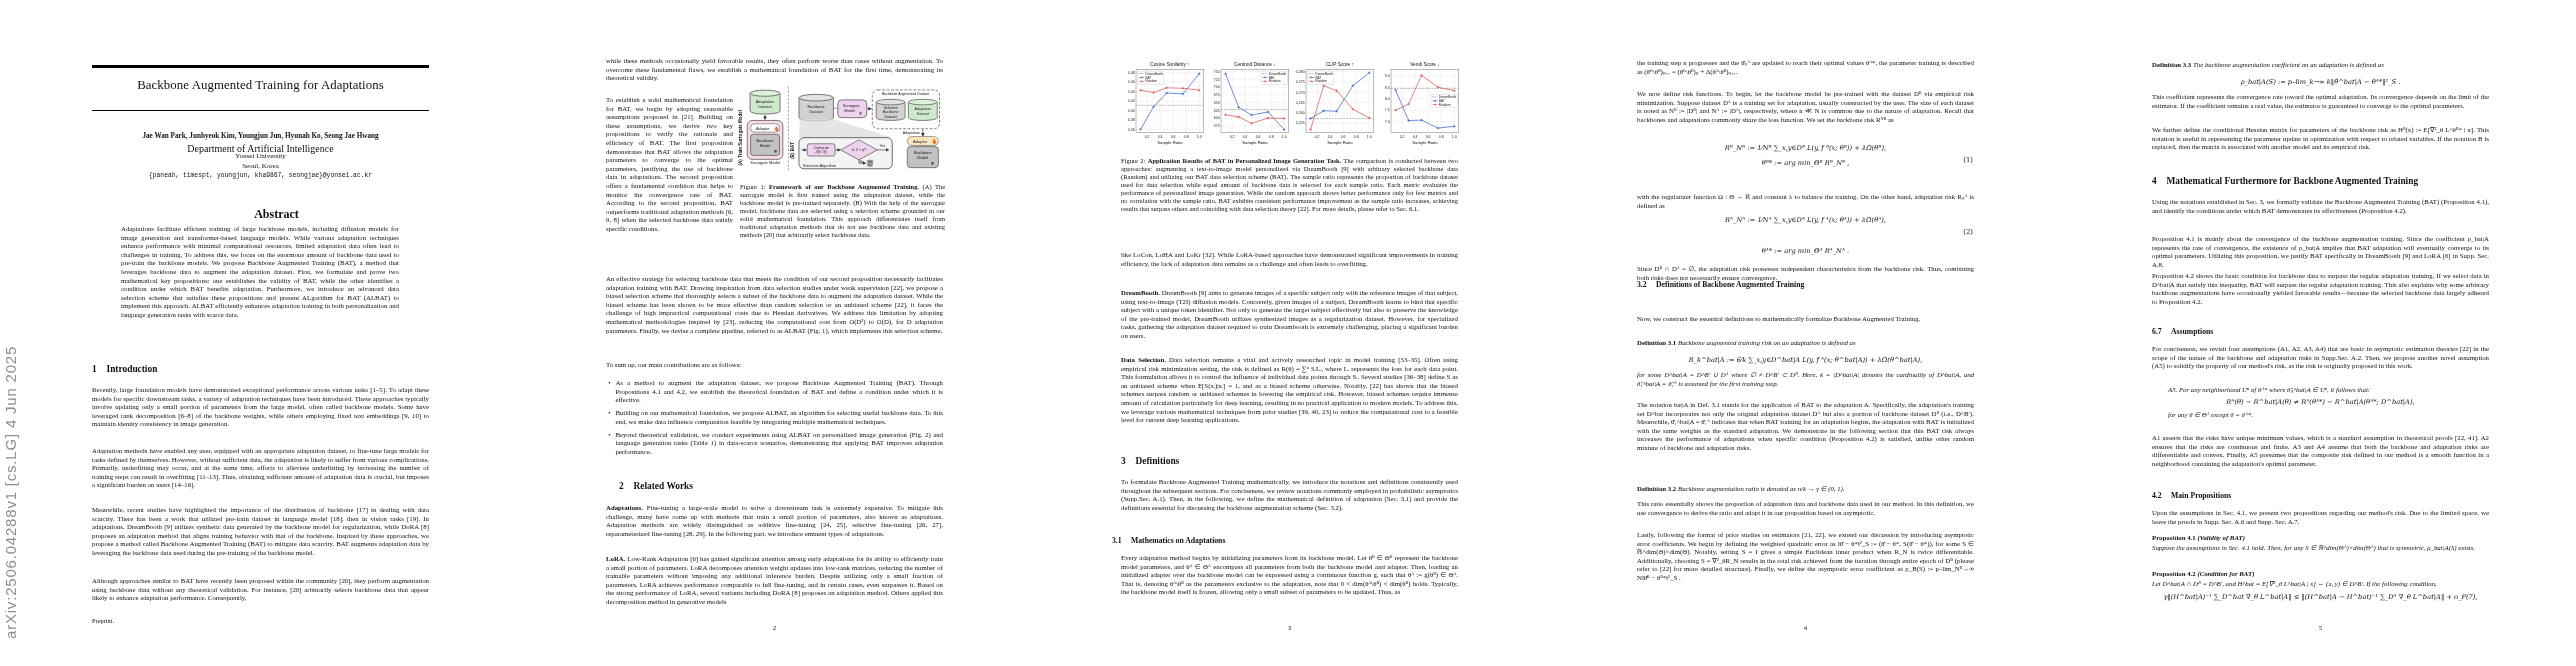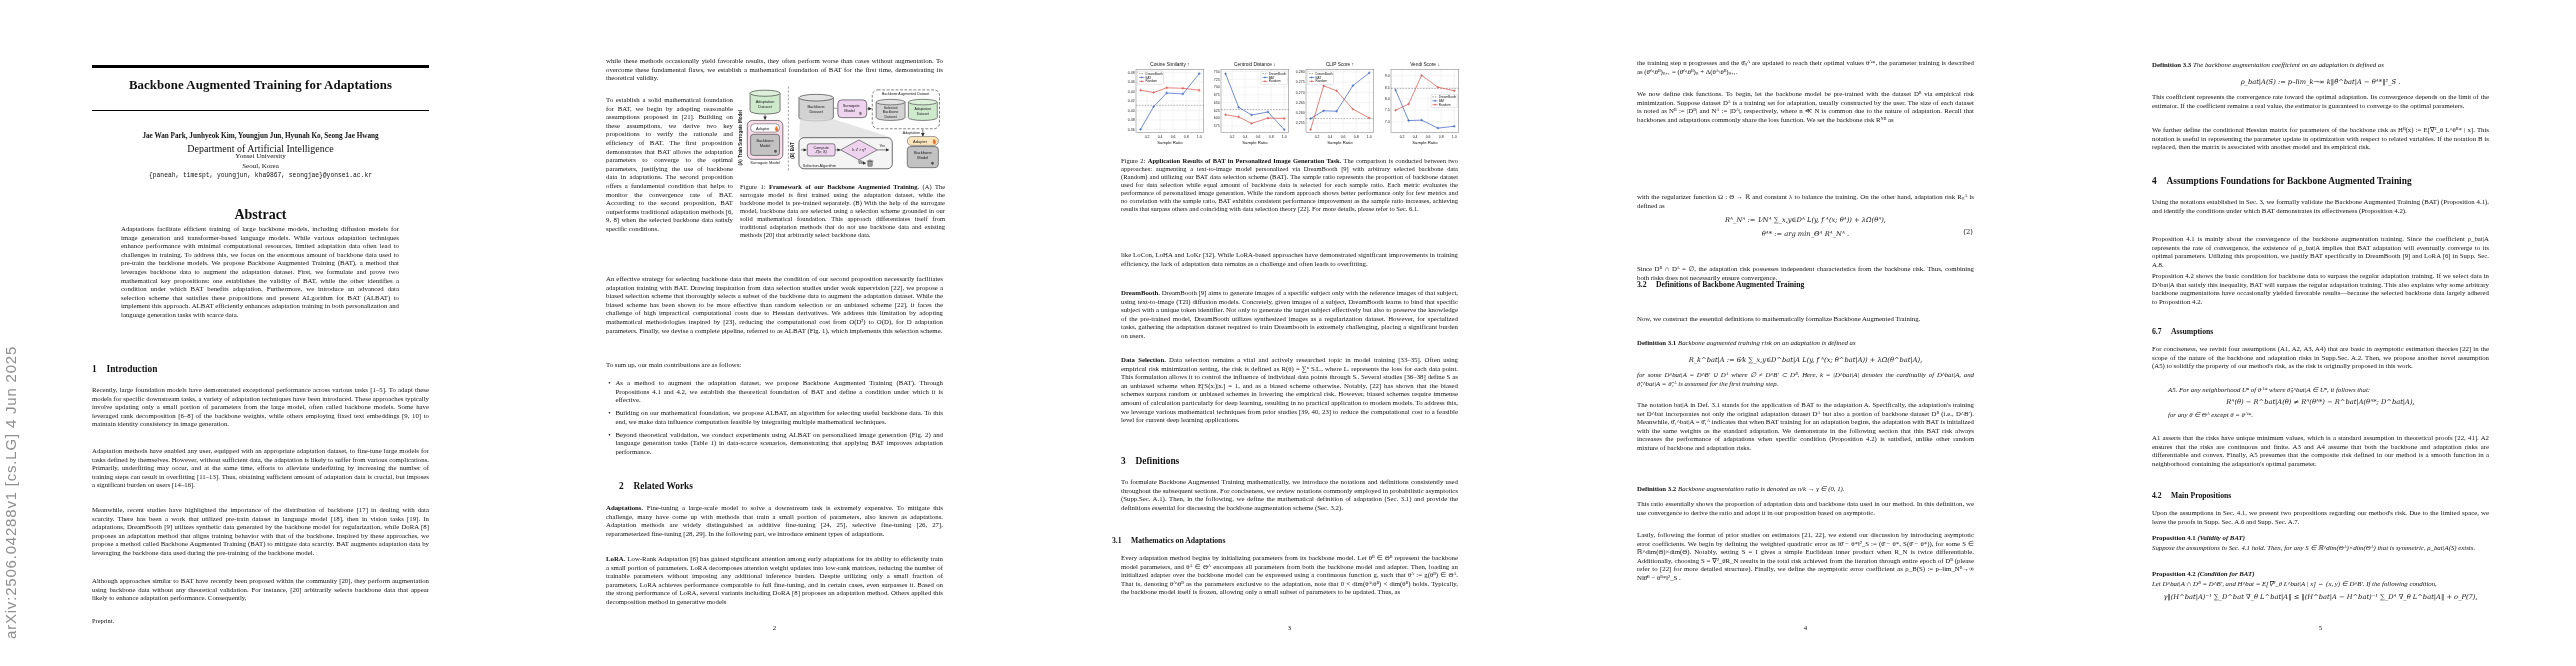--- a/index.html
+++ b/index.html
@@ -12,21 +12,21 @@
   .small-col{font-size:6.8px;line-height:8.6px;text-align:justify}
   .caption{font-size:6.5px;line-height:8px;text-align:justify}
   .center{text-align:center}
   .b{font-weight:bold}
   .bi{font-weight:bold;font-style:italic}
   .i{font-style:italic}
   .sec{font-weight:bold;font-size:9.4px}
   .sec .num{display:inline-block;min-width:14.5px}
   .subsec{font-weight:bold;font-size:7.7px}
   .subsec .num{display:inline-block;min-width:19px}
-  .paper-title{font-weight:bold;font-size:12.8px;letter-spacing:0.1px}
+  .paper-title{font-weight:normal;font-size:12.8px;letter-spacing:0.1px}
   .rule{background:#000}
   .mono{font-family:"Liberation Mono",monospace;font-size:6.3px}
   .eq{font-family:"DejaVu Serif","DejaVu Sans",serif;font-style:italic;font-size:6.7px;
       text-align:center;line-height:11px}
   .eq .eqnum{position:absolute;right:1.1px;top:50%;margin-top:-4.4px;font-style:normal;font-size:6.8px}
   .watermark{position:absolute;left:2.2px;top:183px;height:456px;writing-mode:vertical-rl;
       transform:rotate(180deg);font-family:"Liberation Sans",sans-serif;font-size:15px;
       color:#8f8f8f;letter-spacing:0.8px;white-space:nowrap}
   .pageno{position:absolute;text-align:center;font-size:6.8px}
   .bullet{position:relative;padding-left:9.4px;margin-bottom:4.4px}
@@ -46,21 +46,21 @@
     <div class="abs rule" style="left:92px;top:65px;width:337px;height:2.5px"></div>
     <div class="abs paper-title center" style="left:81px;top:78px;width:359px">Backbone Augmented Training for Adaptations</div>
     <div class="abs rule" style="left:92px;top:110px;width:337px;height:0.9px"></div>
 
     <div class="abs b center" style="left:81px;top:132px;width:359px;font-size:7.2px">Jae Wan Park, Junhyeok Kim, Youngjun Jun, Hyunah Ko, Seong Jae Hwang</div>
     <div class="abs center" style="left:81px;top:143px;width:359px;font-size:10px">Department of Artificial Intelligence</div>
     <div class="abs center" style="left:81px;top:152px;width:359px;font-size:7px">Yonsei University</div>
     <div class="abs center" style="left:81px;top:162px;width:359px;font-size:7px">Seoul, Korea</div>
     <div class="abs center mono" style="left:81px;top:172px;width:359px">{paneah, timespt, youngjun, kha9867, seongjae}@yonsei.ac.kr</div>
 
-    <div class="abs b center" style="left:92px;top:207px;width:337px;font-size:14px">Abstract</div>
+    <div class="abs b center" style="left:108px;top:207px;width:337px;font-size:12px">Abstract</div>
     <div class="abs body-text" style="left:121px;top:225px;width:278px">Adaptations facilitate efficient training of large backbone models, including diffusion models for image generation and transformer-based language models. While various adaptation techniques enhance performance with minimal computational resources, limited adaptation data often lead to challenges in training. To address this, we focus on the enormous amount of backbone data used to pre-train the backbone models. We propose Backbone Augmented Training (BAT), a method that leverages backbone data to augment the adaptation dataset. First, we formulate and prove two mathematical key propositions: one establishes the validity of BAT, while the other identifies a condition under which BAT benefits adaptation. Furthermore, we introduce an advanced data selection scheme that satisfies these propositions and present ALgorithm for BAT (ALBAT) to implement this approach. ALBAT efficiently enhances adaptation training in both personalization and language generation tasks with scarce data.</div>
 
     <div class="abs sec" style="left:92px;top:364px;width:337px">
       <span class="num">1</span><span>Introduction</span>
     </div>
     <div class="abs body-text" style="left:92px;top:386px;width:337px">Recently, large foundation models have demonstrated exceptional performance across various tasks [1–5]. To adapt these models for specific downstream tasks, a variety of adaptation techniques have been introduced. These approaches typically involve updating only a small portion of parameters from the large model, often called backbone models. Some have leveraged rank decomposition [6–8] of the backbone weights, while others employing fixed text embeddings [9, 10] to maintain identity consistency in image generation.</div>
     <div class="abs body-text" style="left:92px;top:447px;width:337px">Adaptation methods have enabled any user, equipped with an appropriate adaptation dataset, to fine-tune large models for tasks defined by themselves. However, without sufficient data, the adaptation is likely to suffer from various complications. Primarily, underfitting may occur, and at the same time, efforts to alleviate underfitting by increasing the number of training steps can result in overfitting [11–13]. Thus, obtaining sufficient amount of adaptation data is crucial, but imposes a significant burden on users [14–16].</div>
     <div class="abs body-text" style="left:92px;top:506px;width:337px">Meanwhile, recent studies have highlighted the importance of the distribution of backbone [17] in dealing with data scarcity. There has been a work that utilized pre-train dataset in language model [18], then in vision tasks [19]. In adaptations, DreamBooth [9] utilizes synthetic data generated by the backbone model for regularization, while DoRA [8] proposes an adaptation method that aligns training behavior with that of the backbone. Inspired by these approaches, we propose a method called Backbone Augmented Training (BAT) to mitigate data scarcity. BAT augments adaptation data by leveraging the backbone data used during the pre-training of the backbone model.</div>
     <div class="abs body-text" style="left:92px;top:577px;width:337px">Although approaches similar to BAT have recently been proposed within the community [20], they perform augmentation using backbone data without any theoretical validation. For instance, [20] arbitrarily selects backbone data that appear likely to enhance adaptation performance. Consequently,</div>
     <div class="abs" style="left:92px;top:617px;width:337px;font-size:6.4px">Preprint.</div>
@@ -437,26 +437,31 @@
       <span class="num">3.1</span><span>Mathematics on Adaptations</span>
     </div>
     <div class="abs body-text" style="left:91px;top:554px;width:337px">Every adaptation method begins by initializing parameters from its backbone model. Let θᴮ ∈ Θᴮ represent the backbone model parameters, and θᴬ ∈ Θᴬ encompass all parameters from both the backbone model and adapter. Then, loading an initialized adapter over the backbone model can be expressed using a continuous function g, such that θᴬ := g(θᴮ) ∈ Θᴬ. That is, denoting θᴬ\θᴮ as the parameters exclusive to the adaptation, note that 0 &lt; dim(θᴬ\θᴮ) &lt; dim(θᴮ) holds. Typically, the backbone model itself is frozen, allowing only a small subset of parameters to be updated. Thus, as</div>
     <div class="pageno" style="left:91px;top:624px;width:337px">3</div>
   </div>
 
   <div class="page" style="left:1546px">
     <div class="abs body-text" style="left:91px;top:59px;width:337px">the training step n progresses and the θ̂ₙᴬ are updated to reach their optimal values θᴬ*, the parameter training is described as (θ̂ᴬ\θᴮ)ₙ₊₁ = (θ̂ᴬ\θᴮ)ₙ + Δ(θᴬ\θᴮ)ₙ₊₁.</div>
     <div class="abs body-text" style="left:91px;top:90px;width:337px">We now define risk functions. To begin, let the backbone model be pre-trained with the dataset Dᴮ via empirical risk minimization. Suppose dataset Dᴬ is a training set for adaptation, usually constructed by the user. The size of each dataset is noted as Nᴮ := |Dᴮ| and Nᴬ := |Dᴬ|, respectively, where n ≪ N is common due to the nature of adaptation. Recall that backbones and adaptations commonly share the loss function. We set the backbone risk Rᴺᴮ as</div>
 
+    <div class="abs eq" style="left:91px;top:143px;width:337px;height:33px">
+      <div>Rᴮ_Nᴮ := 1⁄Nᴮ ∑_x,y∈Dᴮ L(y, f ᴮ(x; θᴮ)) + λΩ(θᴮ),</div>
+      <div style="margin-top:4.4px">θᴮ* := arg min_Θᴮ Rᴮ_Nᴮ ,</div>
+      <span class="eqnum">(1)</span>
+    </div>
 
     <div class="abs body-text" style="left:91px;top:193px;width:337px">with the regularizer function Ω : Θ → ℝ and constant λ to balance the training. On the other hand, adaptation risk Rₙᴬ is defined as</div>
 
     <div class="abs eq" style="left:91px;top:215px;width:337px;height:33px">
       <div>Rᴬ_Nᴬ := 1⁄Nᴬ ∑_x,y∈Dᴬ L(y, f ᴬ(x; θᴬ)) + λΩ(θᴬ),</div>
-      <div style="margin-top:3px">θᴬ* := arg min_Θᴬ Rᴬ_Nᴬ .</div>
+      <div style="margin-top:20px">θᴬ* := arg min_Θᴬ Rᴬ_Nᴬ .</div>
       <span class="eqnum">(2)</span>
     </div>
 
     <div class="abs body-text" style="left:91px;top:265px;width:337px">Since Dᴮ ∩ Dᴬ = ∅, the adaptation risk possesses independent characteristics from the backbone risk. Thus, combining both risks does not necessarily ensure convergence.</div>
 
     <div class="abs subsec" style="left:91px;top:280px;width:337px">
       <span class="num">3.2</span><span>Definitions of Backbone Augmented Training</span>
     </div>
     <div class="abs body-text" style="left:91px;top:315px;width:337px">Now, we construct the essential definitions to mathematically formalize Backbone Augmented Training.</div>
 
@@ -482,21 +487,21 @@
     <div class="abs body-text" style="left:91px;top:61px;width:337px">
       <span class="b">Definition 3.3</span>
       <span class="i">The backbone augmentation coefficient on an adaptation is defined as</span>
     </div>
     <div class="abs eq" style="left:91px;top:77px;width:337px">ρ_bat|A(S) := p–lim_k→∞ k‖θ̂^bat|A − θᴬ*‖²_S .</div>
 
     <div class="abs body-text" style="left:91px;top:93px;width:337px">This coefficient represents the convergence rate toward the optimal adaptation. Its convergence depends on the limit of the estimator. If the coefficient remains a real value, the estimator is guaranteed to converge to the optimal parameters.</div>
     <div class="abs body-text" style="left:91px;top:126px;width:337px">We further define the conditional Hessian matrix for parameters of the backbone risk as Hᴮ(x) := E[∇²_θ L^θᴮ* | x]. This notation is useful in representing the parameter update in optimization with respect to related variables. If the notation B is replaced, then the matrix is associated with another model and its empirical risk.</div>
 
     <div class="abs sec" style="left:91px;top:176px;width:337px">
-      <span class="num">4</span><span>Assumptions Foundations for Backbone Augmented Training</span>
+      <span class="num">4</span><span>Mathematical Furthermore for Backbone Augmented Training</span>
     </div>
     <div class="abs body-text" style="left:91px;top:198px;width:337px">Using the notations established in Sec. 3, we formally validate the Backbone Augmented Training (BAT) (Proposition 4.1), and identify the conditions under which BAT demonstrates its effectiveness (Proposition 4.2).</div>
     <div class="abs body-text" style="left:91px;top:235px;width:337px">Proposition 4.1 is mainly about the convergence of the backbone augmentation training. Since the coefficient ρ_bat|A represents the rate of convergence, the existence of ρ_bat|A implies that BAT adaptation will eventually converge to its optimal parameters. Utilizing this proposition, we justify BAT specifically in DreamBooth [9] and LoRA [6] in Supp. Sec. A.8.</div>
     <div class="abs body-text" style="left:91px;top:272px;width:337px">Proposition 4.2 shows the basic condition for backbone data to surpass the regular adaptation training. If we select data in D^bat|A that satisfy this inequality, BAT will surpass the regular adaptation training. This also explains why some arbitrary backbone augmentations have occasionally yielded favorable results—because the selected backbone data largely adhered to Proposition 4.2.</div>
 
     <div class="abs subsec" style="left:91px;top:327px;width:337px">
       <span class="num">6.7</span><span>Assumptions</span>
     </div>
     <div class="abs body-text" style="left:91px;top:345px;width:337px">For conciseness, we revisit four assumptions (A1, A2, A3, A4) that are basic in asymptotic estimation theories [22] in the scope of the nature of the backbone and adaptation risks in Supp.Sec. A.2. Then, we propose another novel assumption (A5) to solidify the property of our method's risk, as the risk is originally proposed in this work.</div>
 

